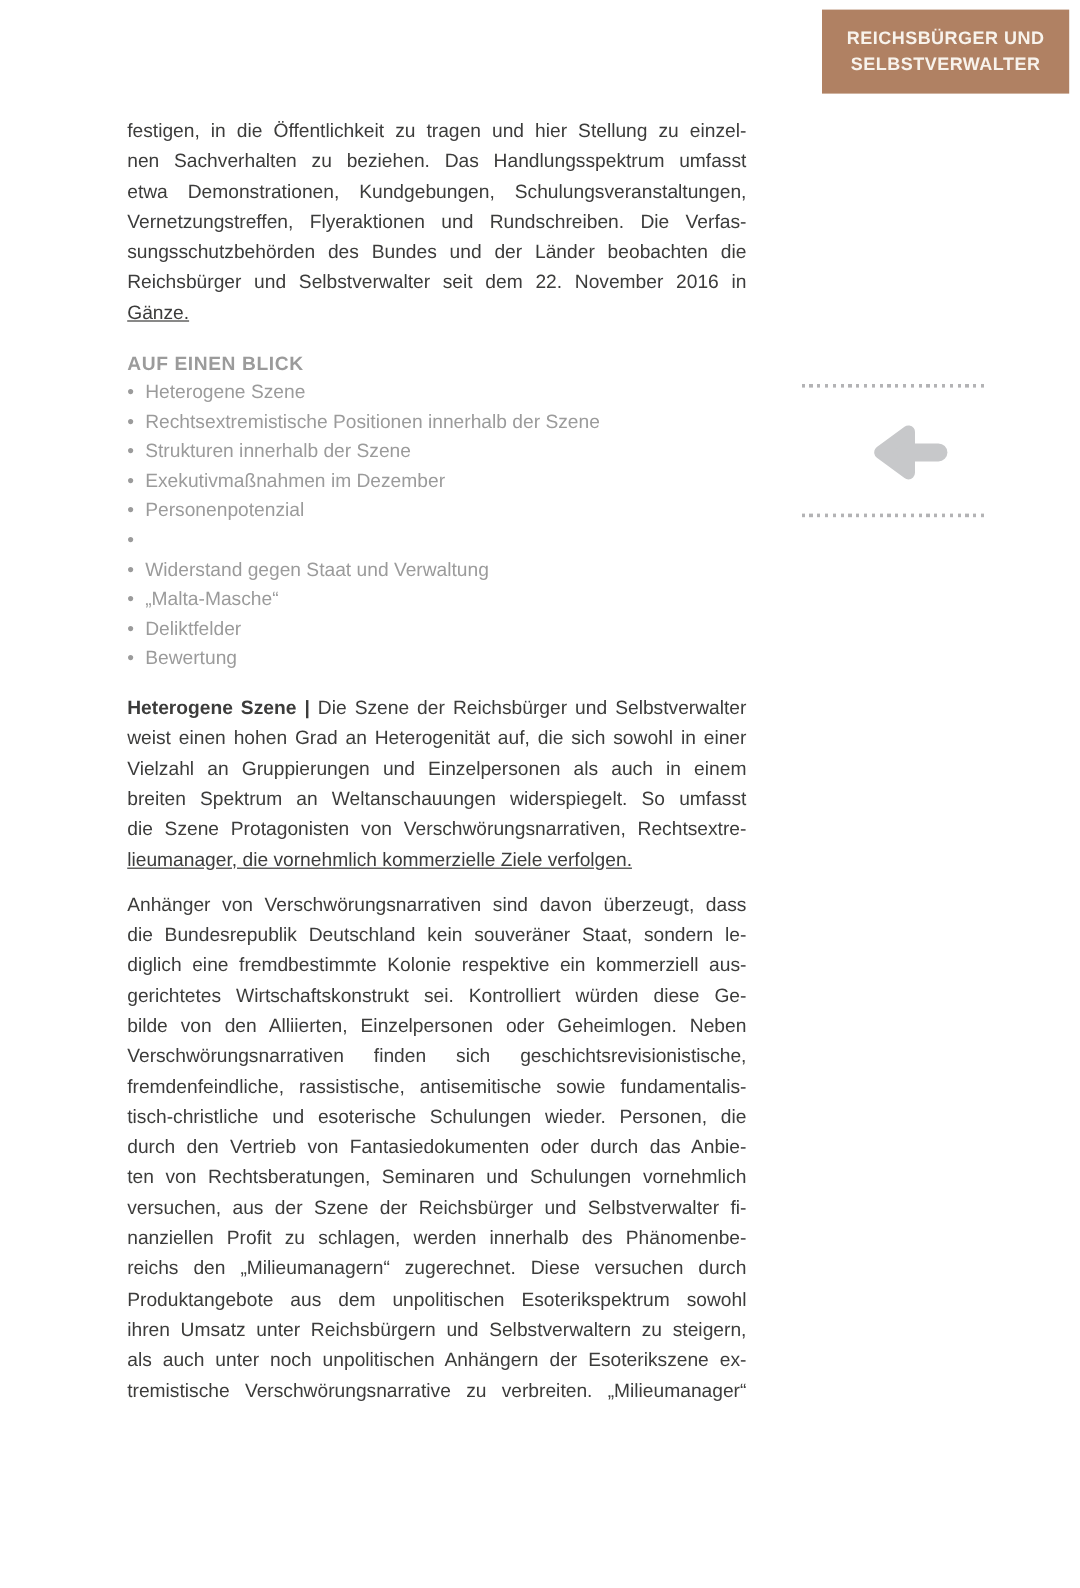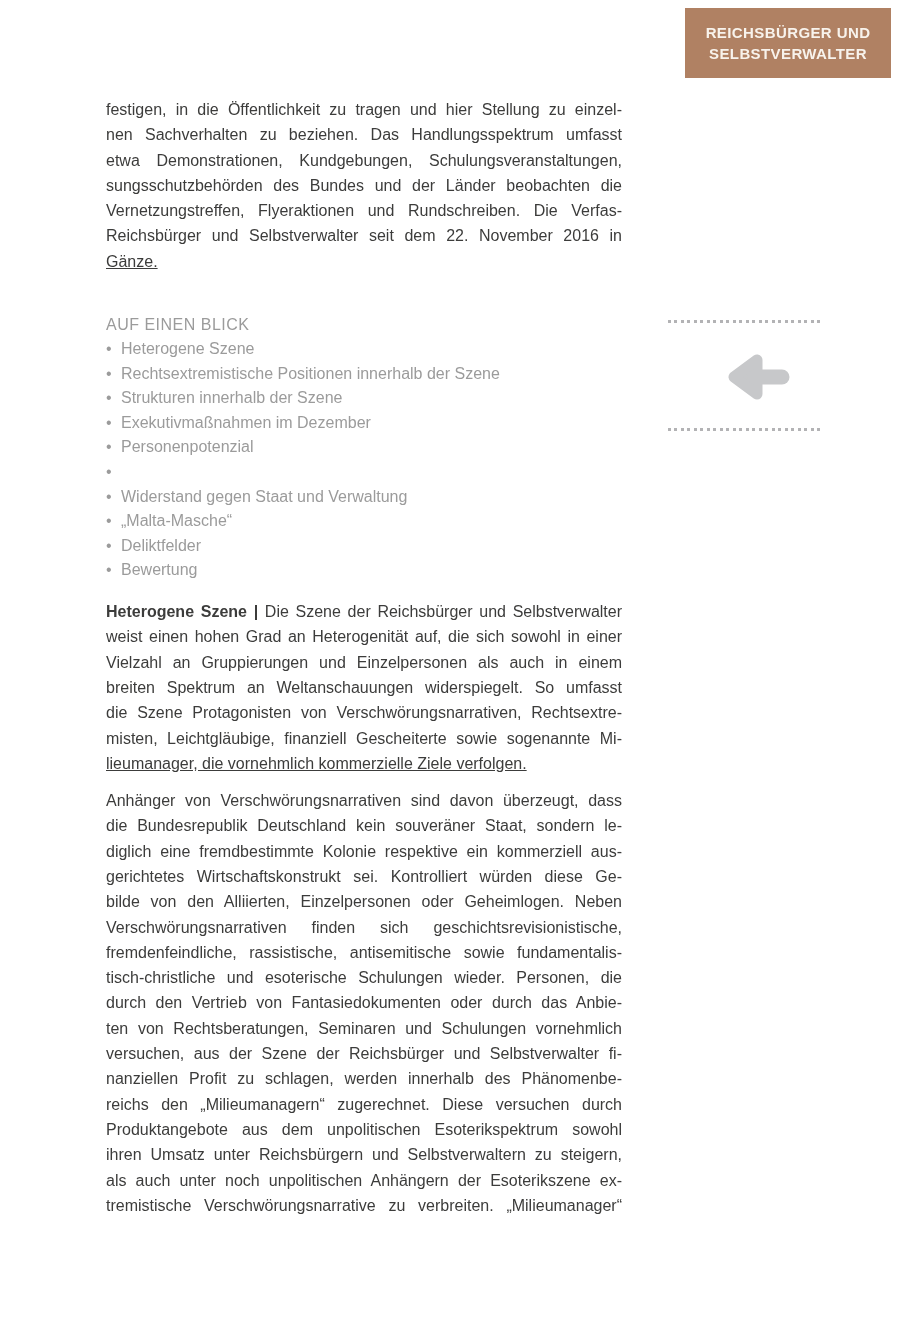--- a/index.html
+++ b/index.html
@@ -31,21 +31,21 @@
   
   .content{
     position:absolute;left:106px;top:97px;width:516px;
     color:var(--body-text);font-size:16px;line-height:25.3px;
   }
   .tline{text-align:justify;text-align-last:justify;}
   .tline.left-last{text-align-last:left;text-decoration:underline;}
   .lead{font-weight:bold;}
 
   .overview-title{
-    margin-top:38px;color:var(--muted-text);font-weight:normal;
+    margin-top:17px;color:var(--muted-text);font-weight:bold;
     font-size:16px;letter-spacing:.5px;line-height:25px;
   }
   ul.overview{list-style:none;color:var(--muted-text);line-height:24.6px;}
   ul.overview li{display:flex;}
   ul.overview .bullet{width:15px;flex:0 0 15px;}
 
   .para2{margin-top:16px;}
   .para3{margin-top:12px;}
 
   
@@ -74,22 +74,22 @@
   <div>REICHSBÜRGER UND</div>
   <div>SELBSTVERWALTER</div>
 </div>
 
 <div class="content">
 
   <div class="para1">
       <div class="tline">festigen, in die Öffentlichkeit zu tragen und hier Stellung zu einzel-</div>
       <div class="tline">nen Sachverhalten zu beziehen. Das Handlungsspektrum umfasst</div>
       <div class="tline">etwa Demonstrationen, Kundgebungen, Schulungsveranstaltungen,</div>
+      <div class="tline">Vernetzungstreffen, Flyeraktionen und Rundschreiben. Die Verfas-</div>
       <div class="tline">sungsschutzbehörden des Bundes und der Länder beobachten die</div>
-      <div class="tline">Vernetzungstreffen, Flyeraktionen und Rundschreiben. Die Verfas-</div>
       <div class="tline">Reichsbürger und Selbstverwalter seit dem 22. November 2016 in</div>
       <div class="tline left-last">Gänze.</div>
     </div>
 
   <div class="overview-title">AUF EINEN BLICK</div>
 
   <ul class="overview">
       <li>
         <span class="bullet">•</span>
         <span>Heterogene Szene</span>
@@ -133,21 +133,20 @@
 
   <div class="para2">
     <div class="tline">
       <strong class="lead">Heterogene Szene | </strong><span>Die Szene der Reichsbürger und Selbstverwalter</span>
     </div>
     <div>
         <div class="tline">weist einen hohen Grad an Heterogenität auf, die sich sowohl in einer</div>
         <div class="tline">Vielzahl an Gruppierungen und Einzelpersonen als auch in einem</div>
         <div class="tline">breiten Spektrum an Weltanschauungen widerspiegelt. So umfasst</div>
         <div class="tline">die Szene Protagonisten von Verschwörungsnarrativen, Rechtsextre-</div>
-        <div class="tline">misten, Leichtgläubige, finanziell Gescheiterte sowie sogenannte Mi-</div>
         <div class="tline left-last">lieumanager, die vornehmlich kommerzielle Ziele verfolgen.</div>
       </div>
   </div>
 
   <div class="para3">
       <div class="tline">Anhänger von Verschwörungsnarrativen sind davon überzeugt, dass</div>
       <div class="tline">die Bundesrepublik Deutschland kein souveräner Staat, sondern le-</div>
       <div class="tline">diglich eine fremdbestimmte Kolonie respektive ein kommerziell aus-</div>
       <div class="tline">gerichtetes Wirtschaftskonstrukt sei. Kontrolliert würden diese Ge-</div>
       <div class="tline">bilde von den Alliierten, Einzelpersonen oder Geheimlogen. Neben</div>

